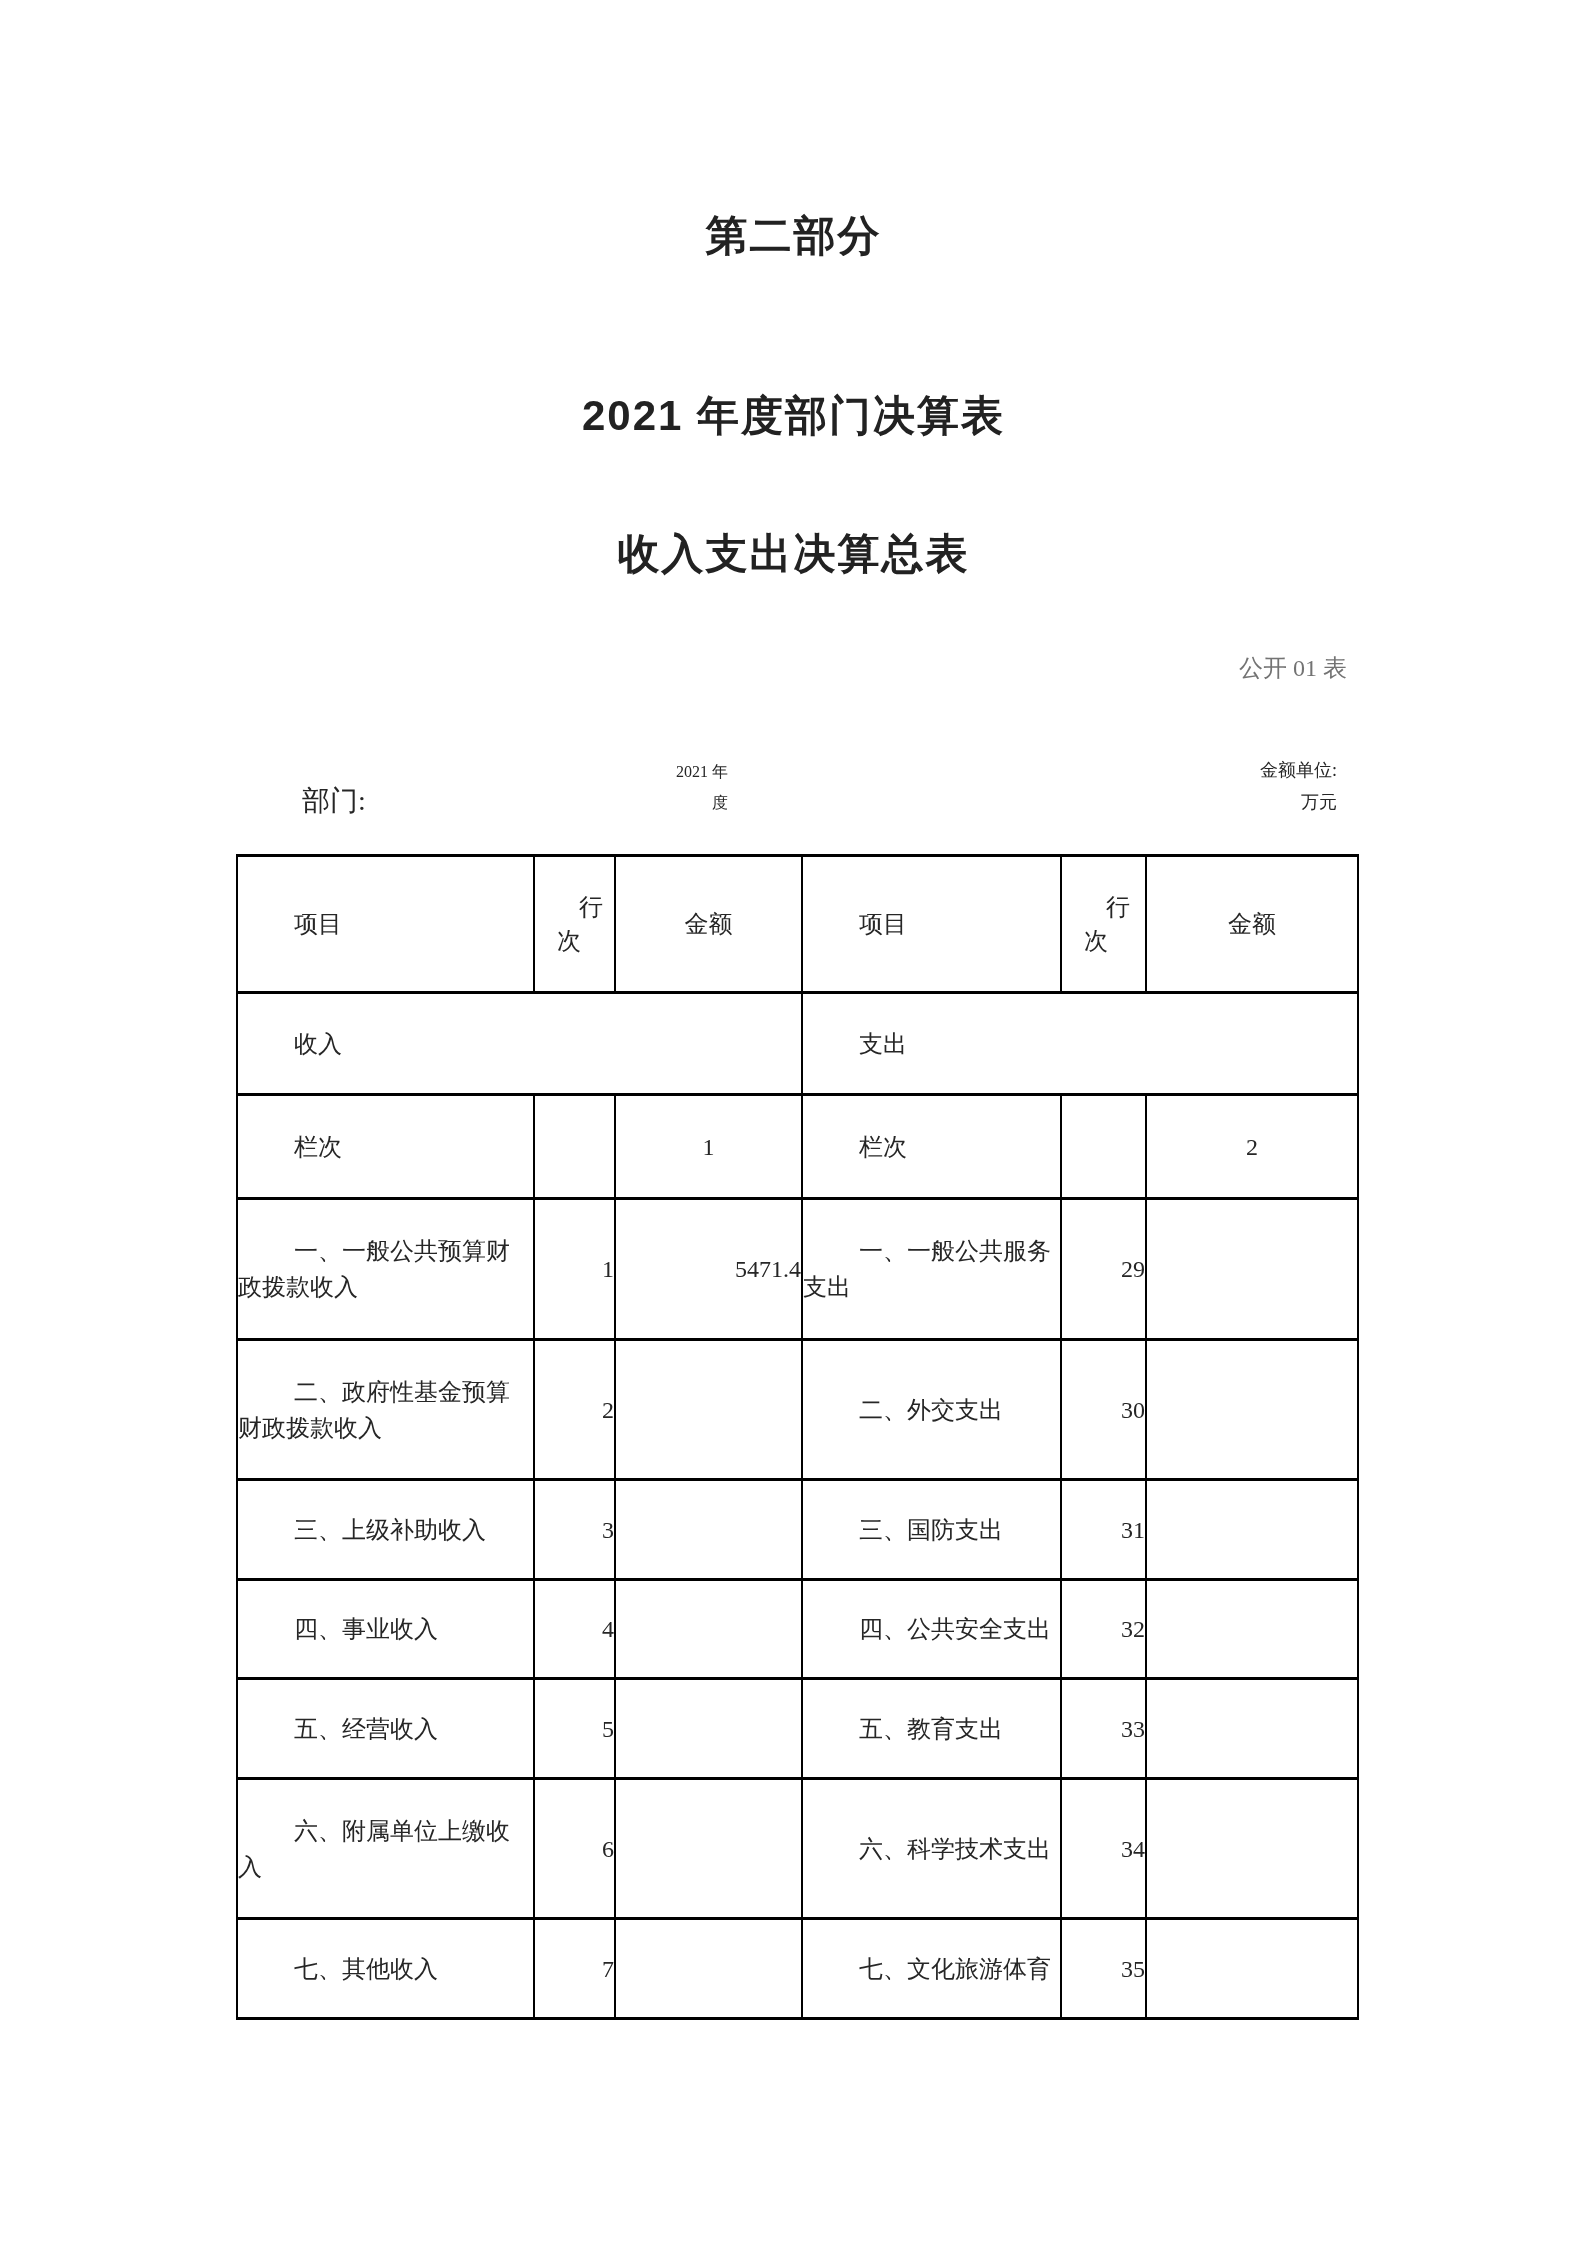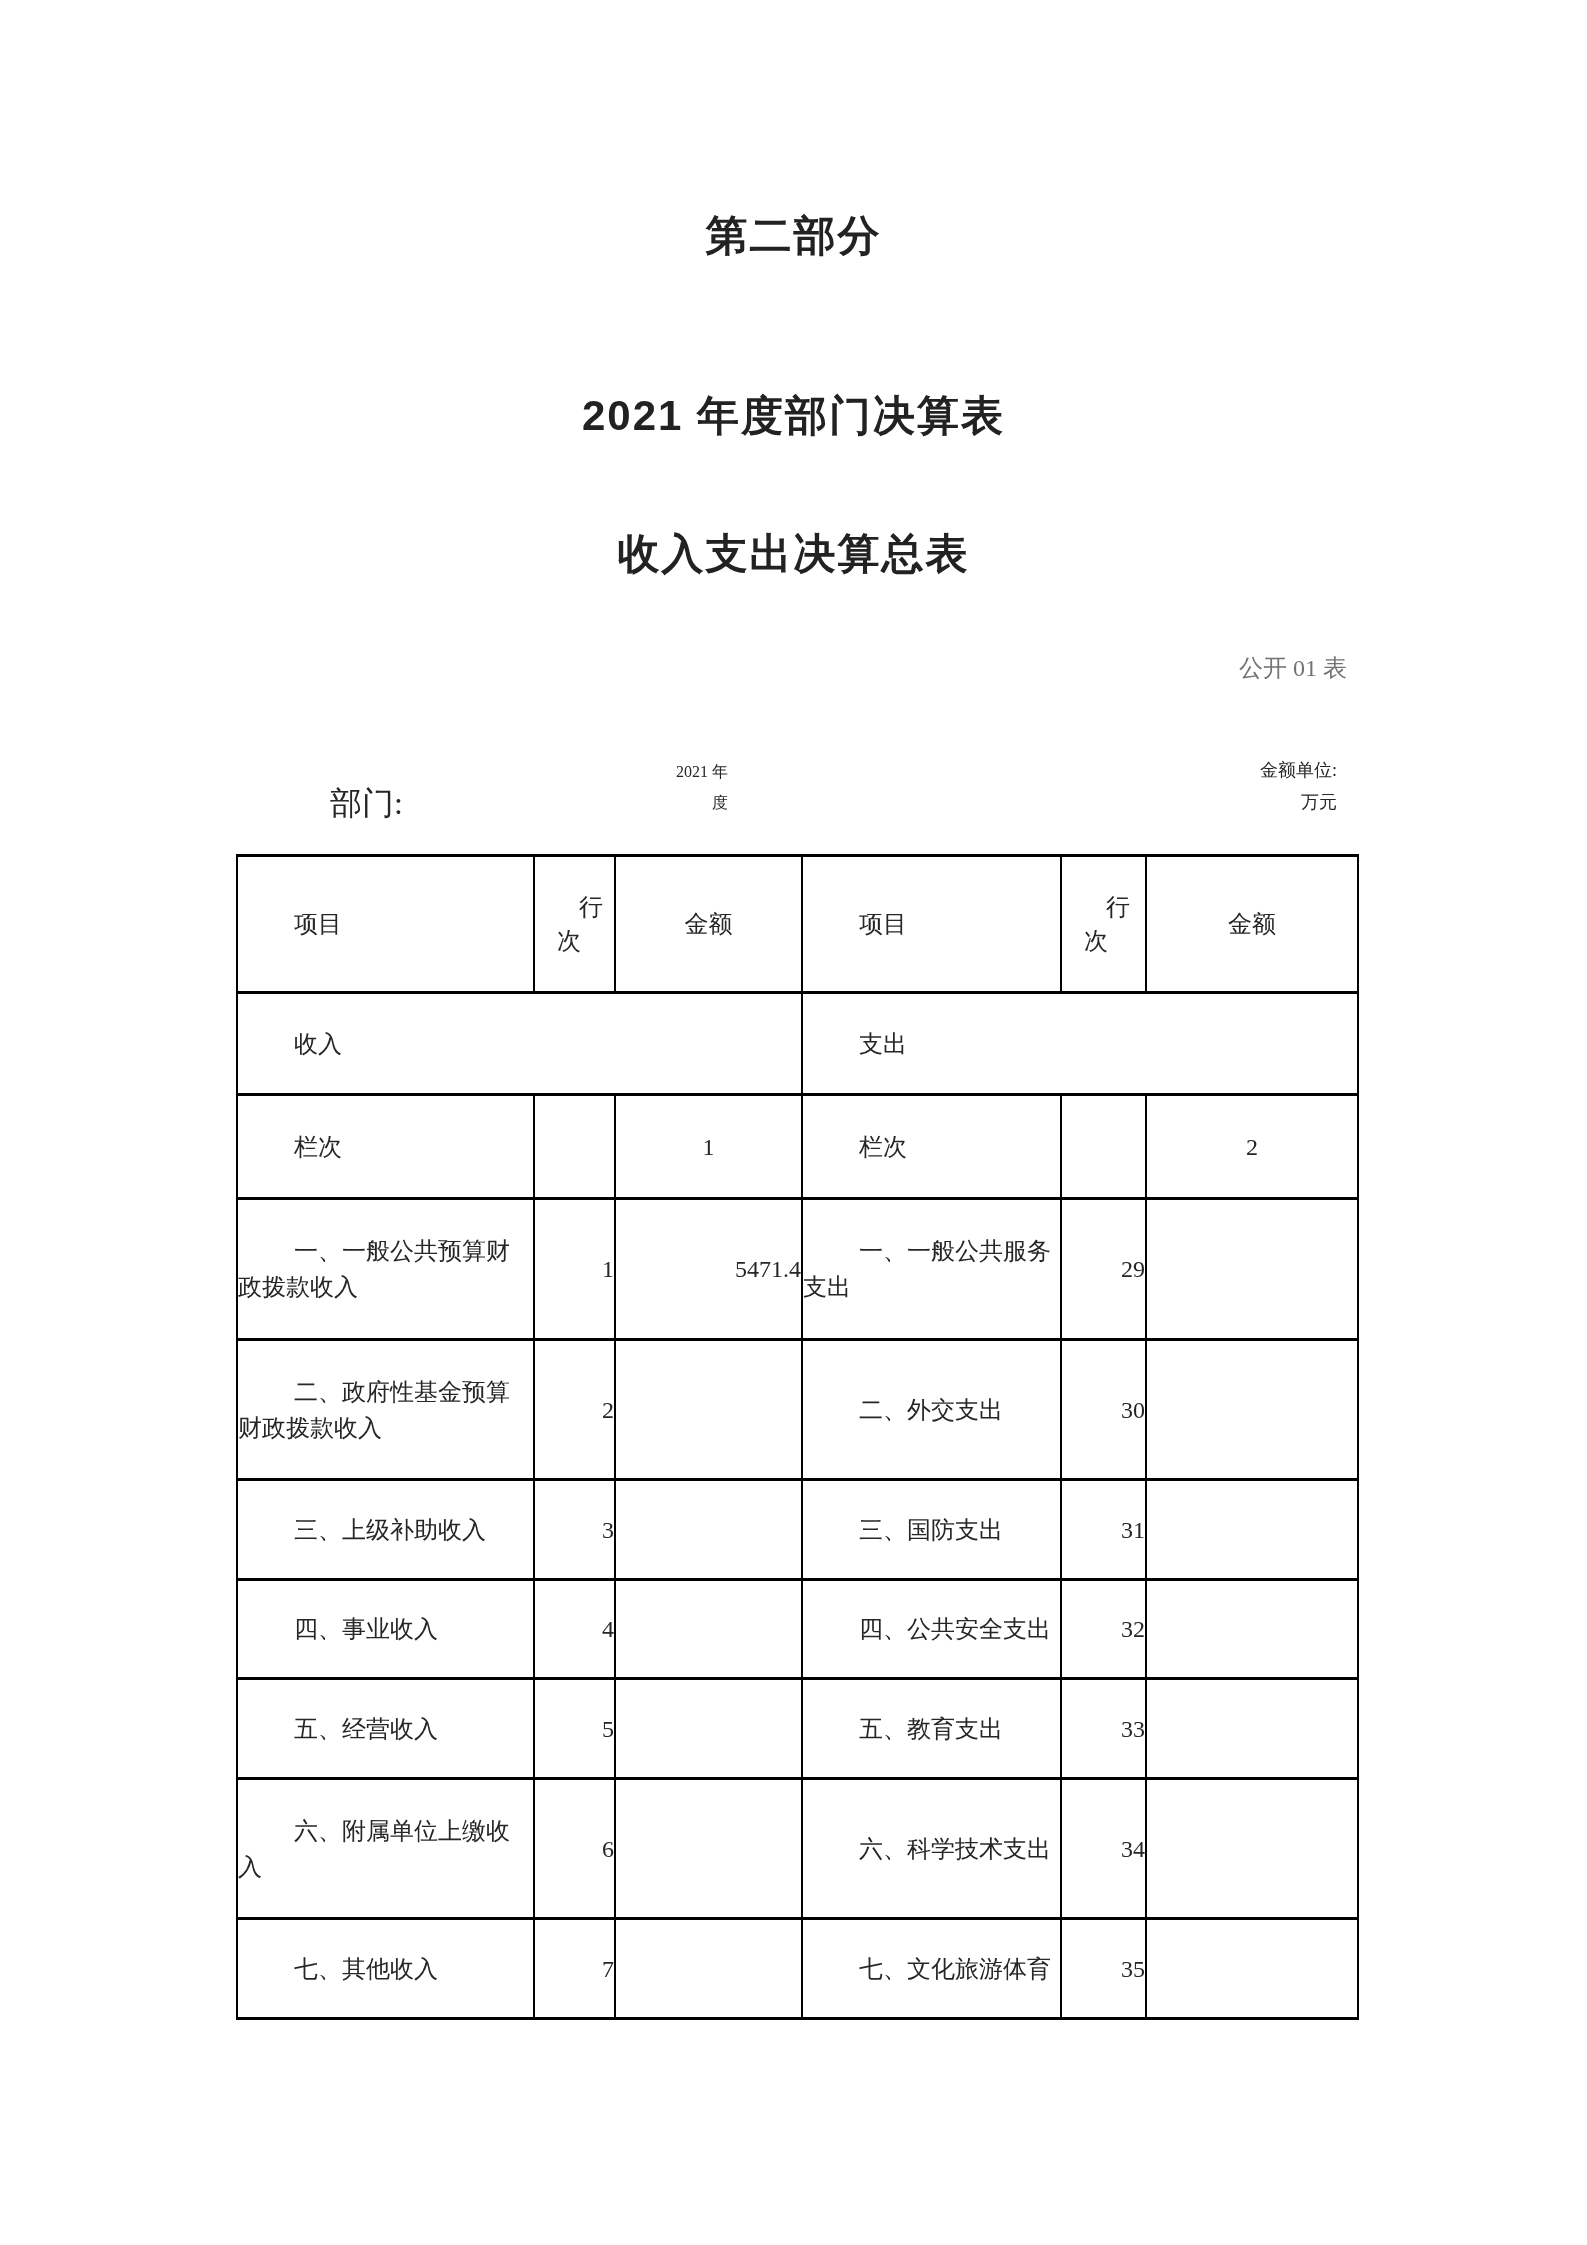--- a/index.html
+++ b/index.html
@@ -22,22 +22,21 @@
   }
   .t1{top:208px;}
   .t2{top:388px;}
   .t3{top:526px;}
   .table-code{
     position:absolute;top:652px;right:240px;
     font-size:24px;color:#737373;
   }
   .dept-label{
     position:absolute;left:302px;top:782px;
-    font-size:32px;
-    margin-left:28px;
+    font-size:28px;
   }
   .year-block{
     position:absolute;left:676px;top:756px;
     font-size:16px;line-height:31px;text-align:right;
   }
   .year-block .l2{padding-left:12px;}
   .unit-block{
     position:absolute;right:250px;top:754px;
     font-size:18px;line-height:32px;text-align:right;
   }

